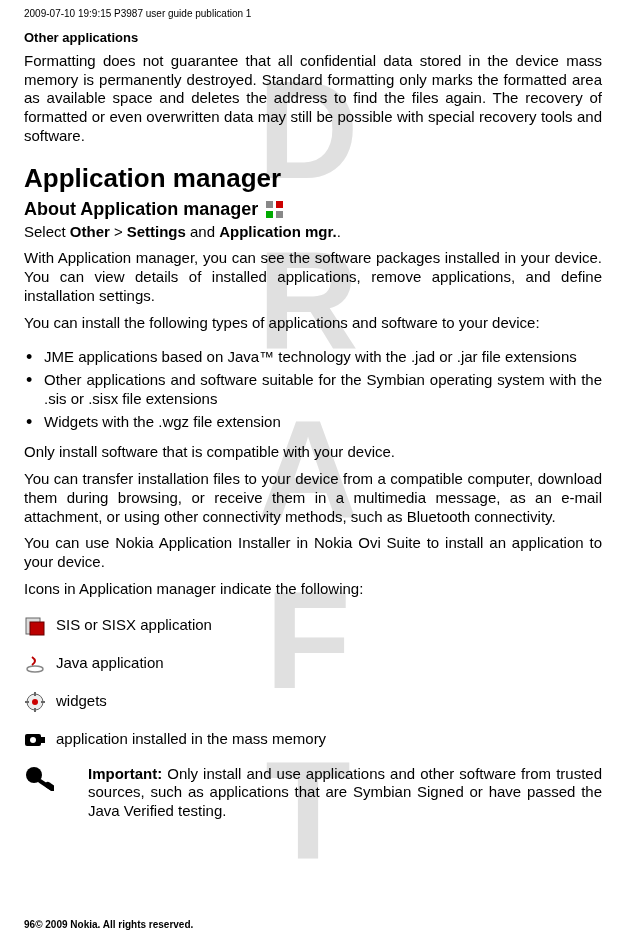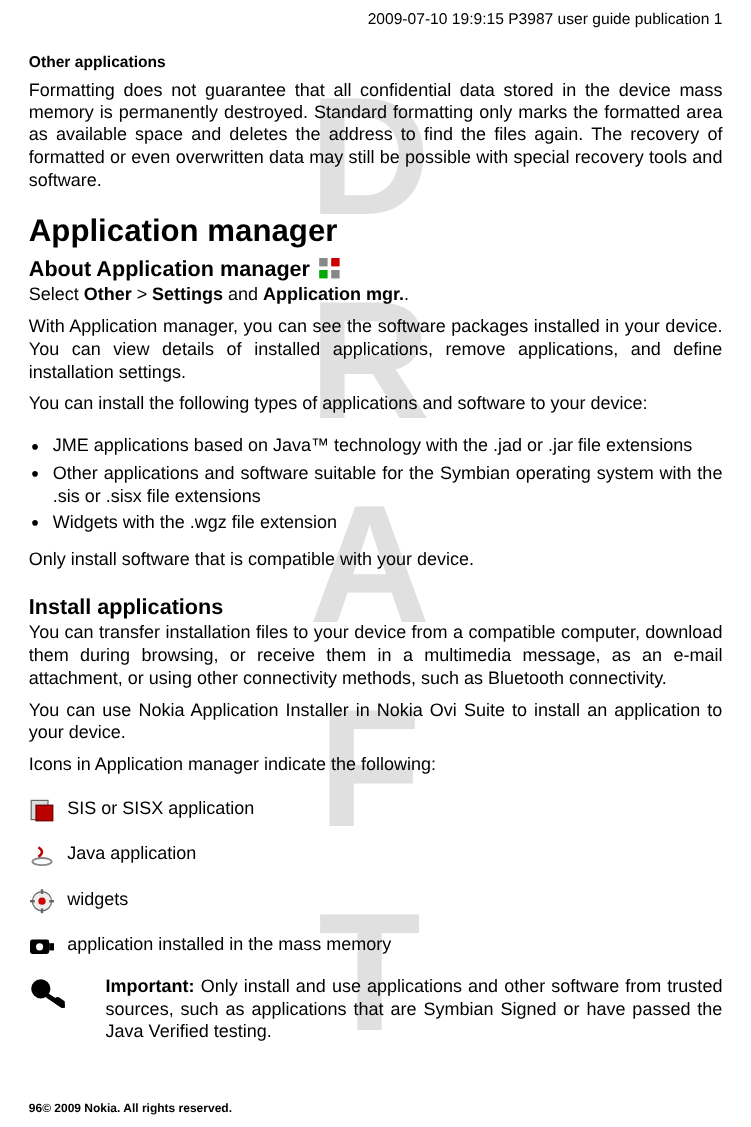--- a/index.html
+++ b/index.html
@@ -37,23 +37,23 @@
   .content {
     position: relative;
     z-index: 1;
     padding: 8px 24px 8px 24px;
     box-sizing: border-box;
     height: 100%;
     display: flex;
     flex-direction: column;
   }
   .header-line {
-    text-align: right;
-    font-size: 13px;
-    margin-bottom: 20px;
+    text-align: left;
+    font-size: 10px;
+    margin-bottom: 9px;
   }
   .section-label {
     font-weight: bold;
     font-size: 13px;
     margin-bottom: 6px;
   }
   .para {
     margin-bottom: 8px;
     text-align: justify;
   }
@@ -180,21 +180,20 @@
   <div class="para">You can install the following types of applications and software to your device:</div>
 
   <ul class="bullet-list">
     <li>JME applications based on Java™ technology with the .jad or .jar file extensions</li>
     <li>Other applications and software suitable for the Symbian operating system with the .sis or .sisx file extensions</li>
     <li>Widgets with the .wgz file extension</li>
   </ul>
 
   <div class="para">Only install software that is compatible with your device.</div>
 
-  <div class="h2 mt">Install applications</div>
 
   <div class="para">You can transfer installation files to your device from a compatible computer, download them during browsing, or receive them in a multimedia message, as an e-mail attachment, or using other connectivity methods, such as Bluetooth connectivity.</div>
   <div class="para">You can use Nokia Application Installer in Nokia Ovi Suite to install an application to your device.</div>
   <div class="para">Icons in Application manager indicate the following:</div>
 
   <div class="icon-row">
     <span class="icon-box">
       <svg width="22" height="22" viewBox="0 0 22 22">
         <rect x="2" y="3" width="14" height="16" fill="#ddd" stroke="#666"></rect>
         <rect x="6" y="7" width="14" height="13" fill="#b00" stroke="#600"></rect>

